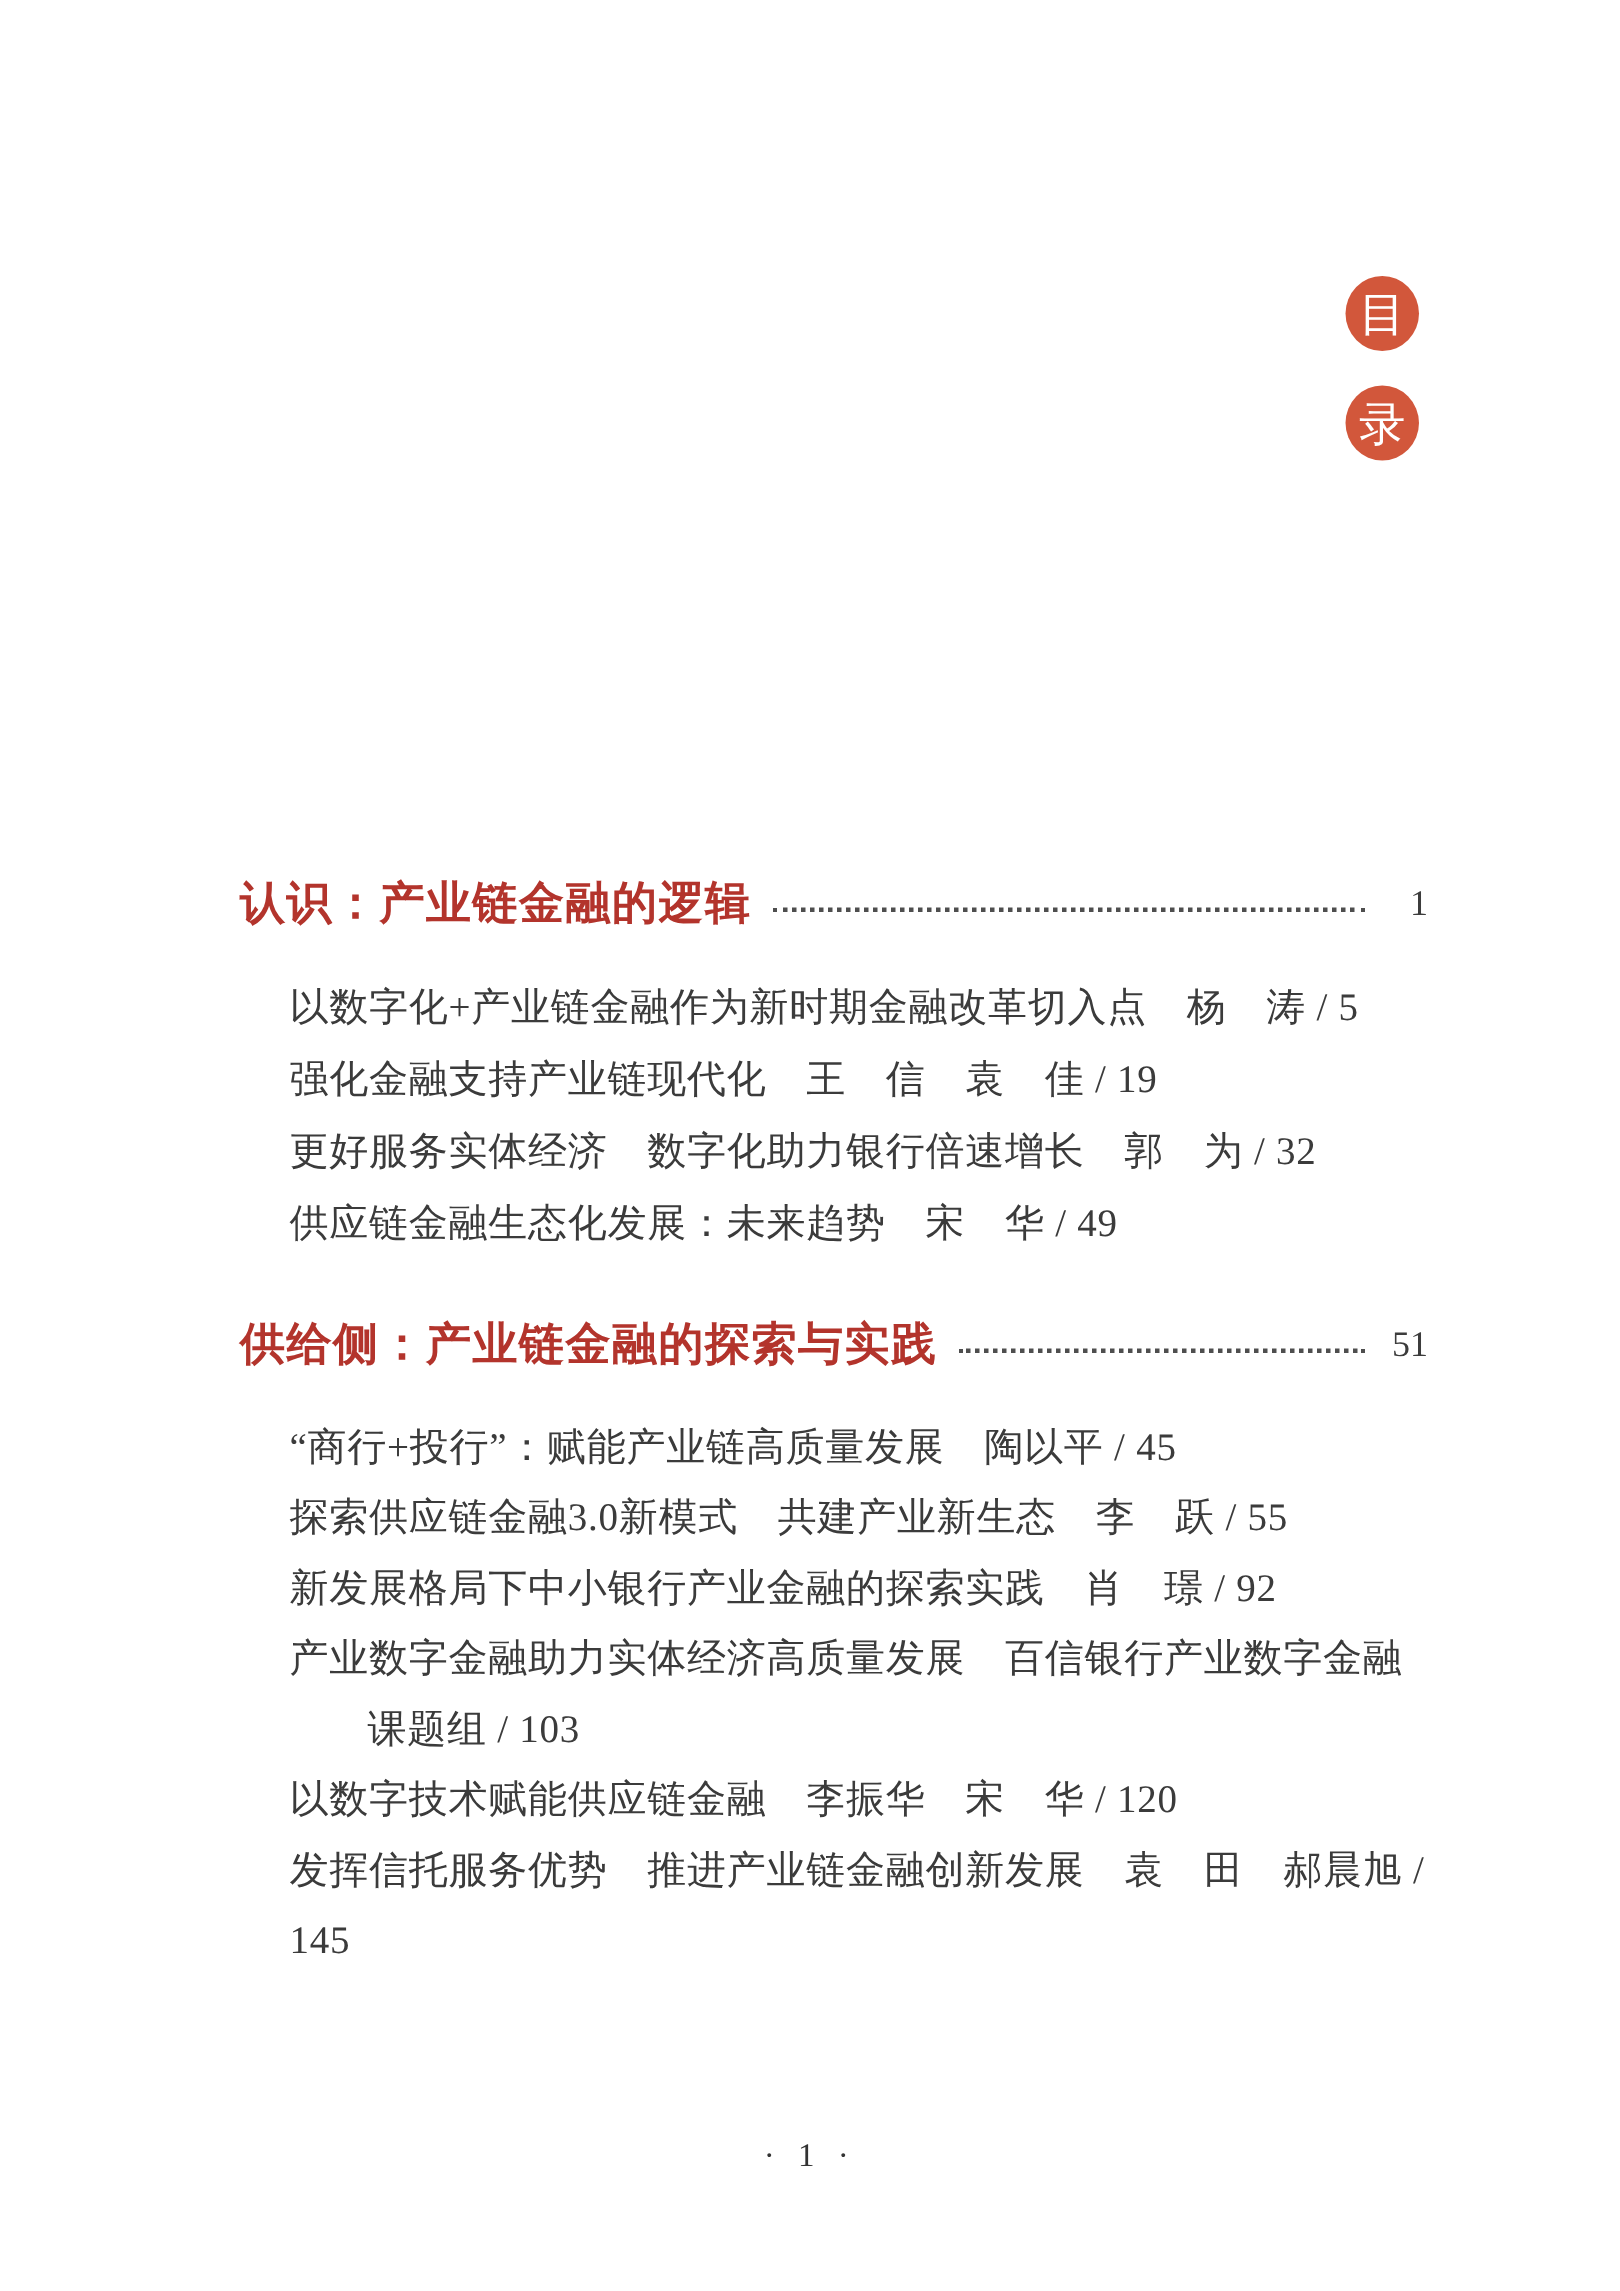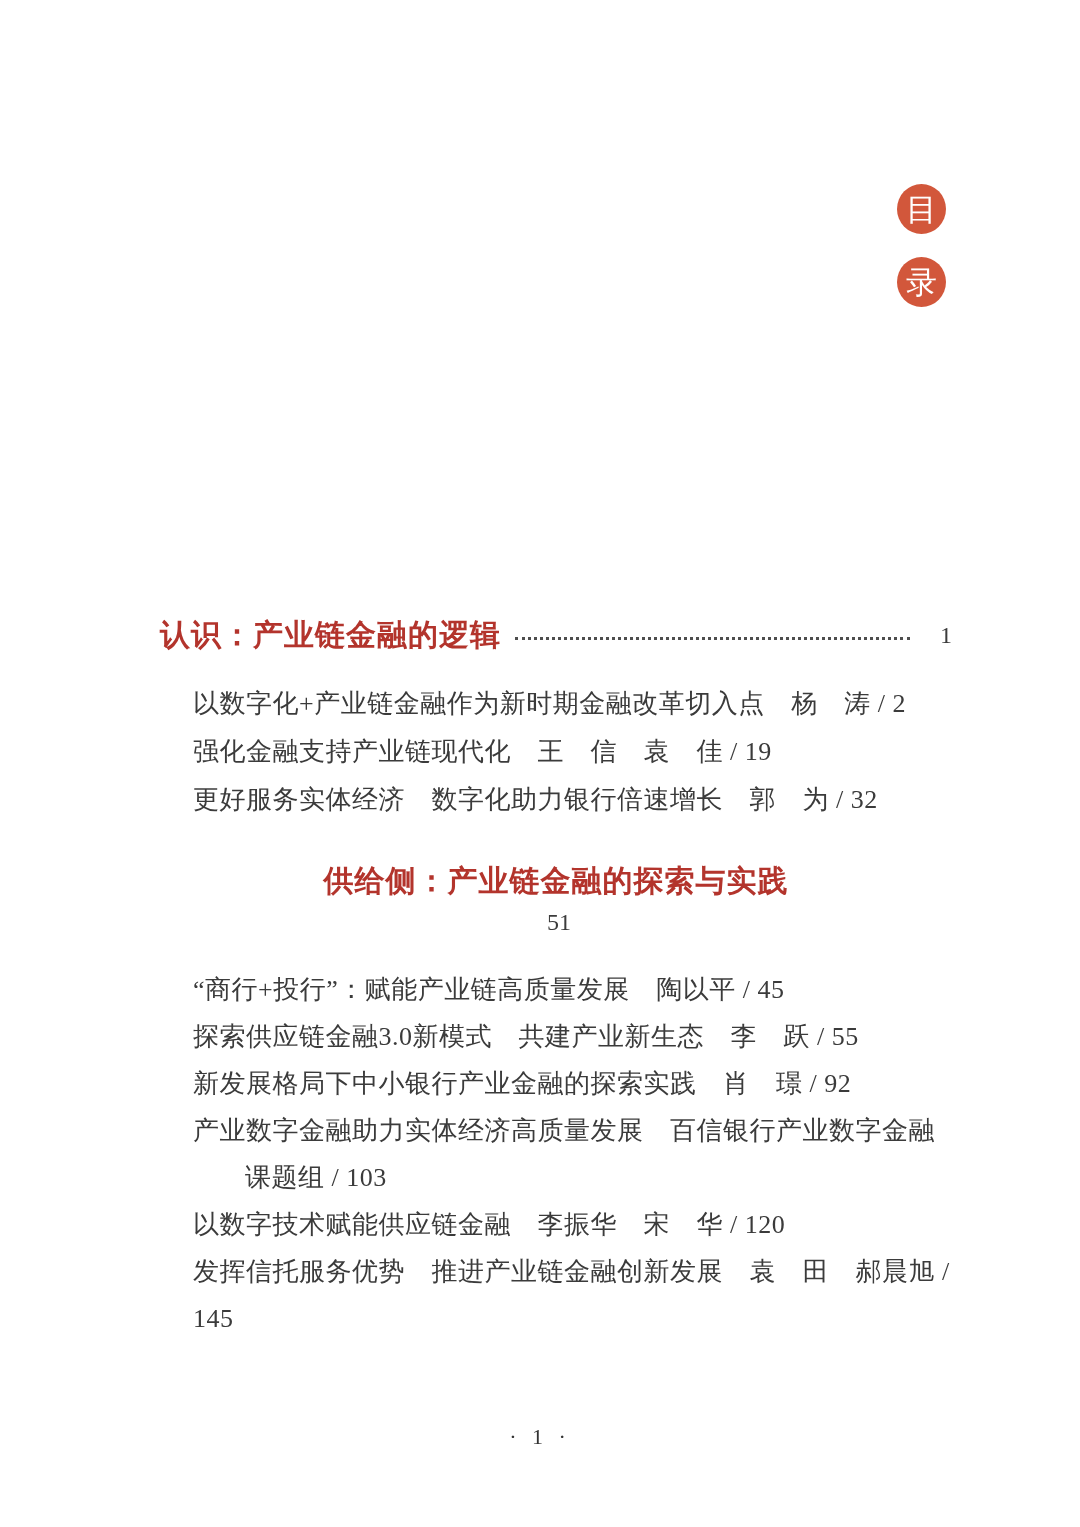--- a/index.html
+++ b/index.html
@@ -33,21 +33,21 @@
     justify-content: center;
     font-size: 31px;
     font-weight: 500;
     line-height: 1;
   }
 
   
   .content {
     position: absolute;
     left: 160px;
-    top: 616px;
+    top: 584px;
     width: 792px;
   }
 
   .heading-row {
     display: flex;
     align-items: center;
     line-height: 38px;
   }
   .heading-text {
     color: #b3342c;
@@ -79,21 +79,21 @@
   .entries.first { margin-top: 26px; }
   .entries.second { margin-top: 25px; }
   .entry {
     white-space: pre-wrap;
     letter-spacing: 0.5px;
   }
   .entries.first .entry { line-height: 48px; }
   .entries.second .entry { line-height: 47px; }
   .entry.continuation { padding-left: 52px; font-family: Liberation Serif, serif; }
 
-  .heading-row.second { margin-top: 38px; flex-direction: column; }
+  .heading-row.second { margin-top: 38px; }
 
   .footer {
     position: absolute;
     top: 1424px;
     left: 0;
     width: 100%;
     text-align: center;
     font-size: 22px;
     letter-spacing: 5px;
     color: #333333;
@@ -115,23 +115,24 @@
 
   <div class="content">
 
     <div class="heading-row first">
       <span class="heading-text">认识：产业链金融的逻辑</span>
       <span class="leader"></span>
       <span class="heading-page-num">1</span>
     </div>
 
     <div class="entries first">
-      <div class="entry">以数字化+产业链金融作为新时期金融改革切入点　杨　涛 / 2</div>
+      <div class="entry">以数字化+产业链金融作为新时期金融改革切入点　杨　涛 / 5</div>
       <div class="entry">强化金融支持产业链现代化　王　信　袁　佳 / 19</div>
       <div class="entry">更好服务实体经济　数字化助力银行倍速增长　郭　为 / 32</div>
+      <div class="entry">供应链金融生态化发展：未来趋势　宋　华 / 49</div>
     </div>
 
     <div class="heading-row second">
       <span class="heading-text">供给侧：产业链金融的探索与实践</span>
       <span class="leader"></span>
       <span class="heading-page-num">51</span>
     </div>
 
     <div class="entries second">
       <div class="entry">“商行+投行”：赋能产业链高质量发展　陶以平 / 45</div>

